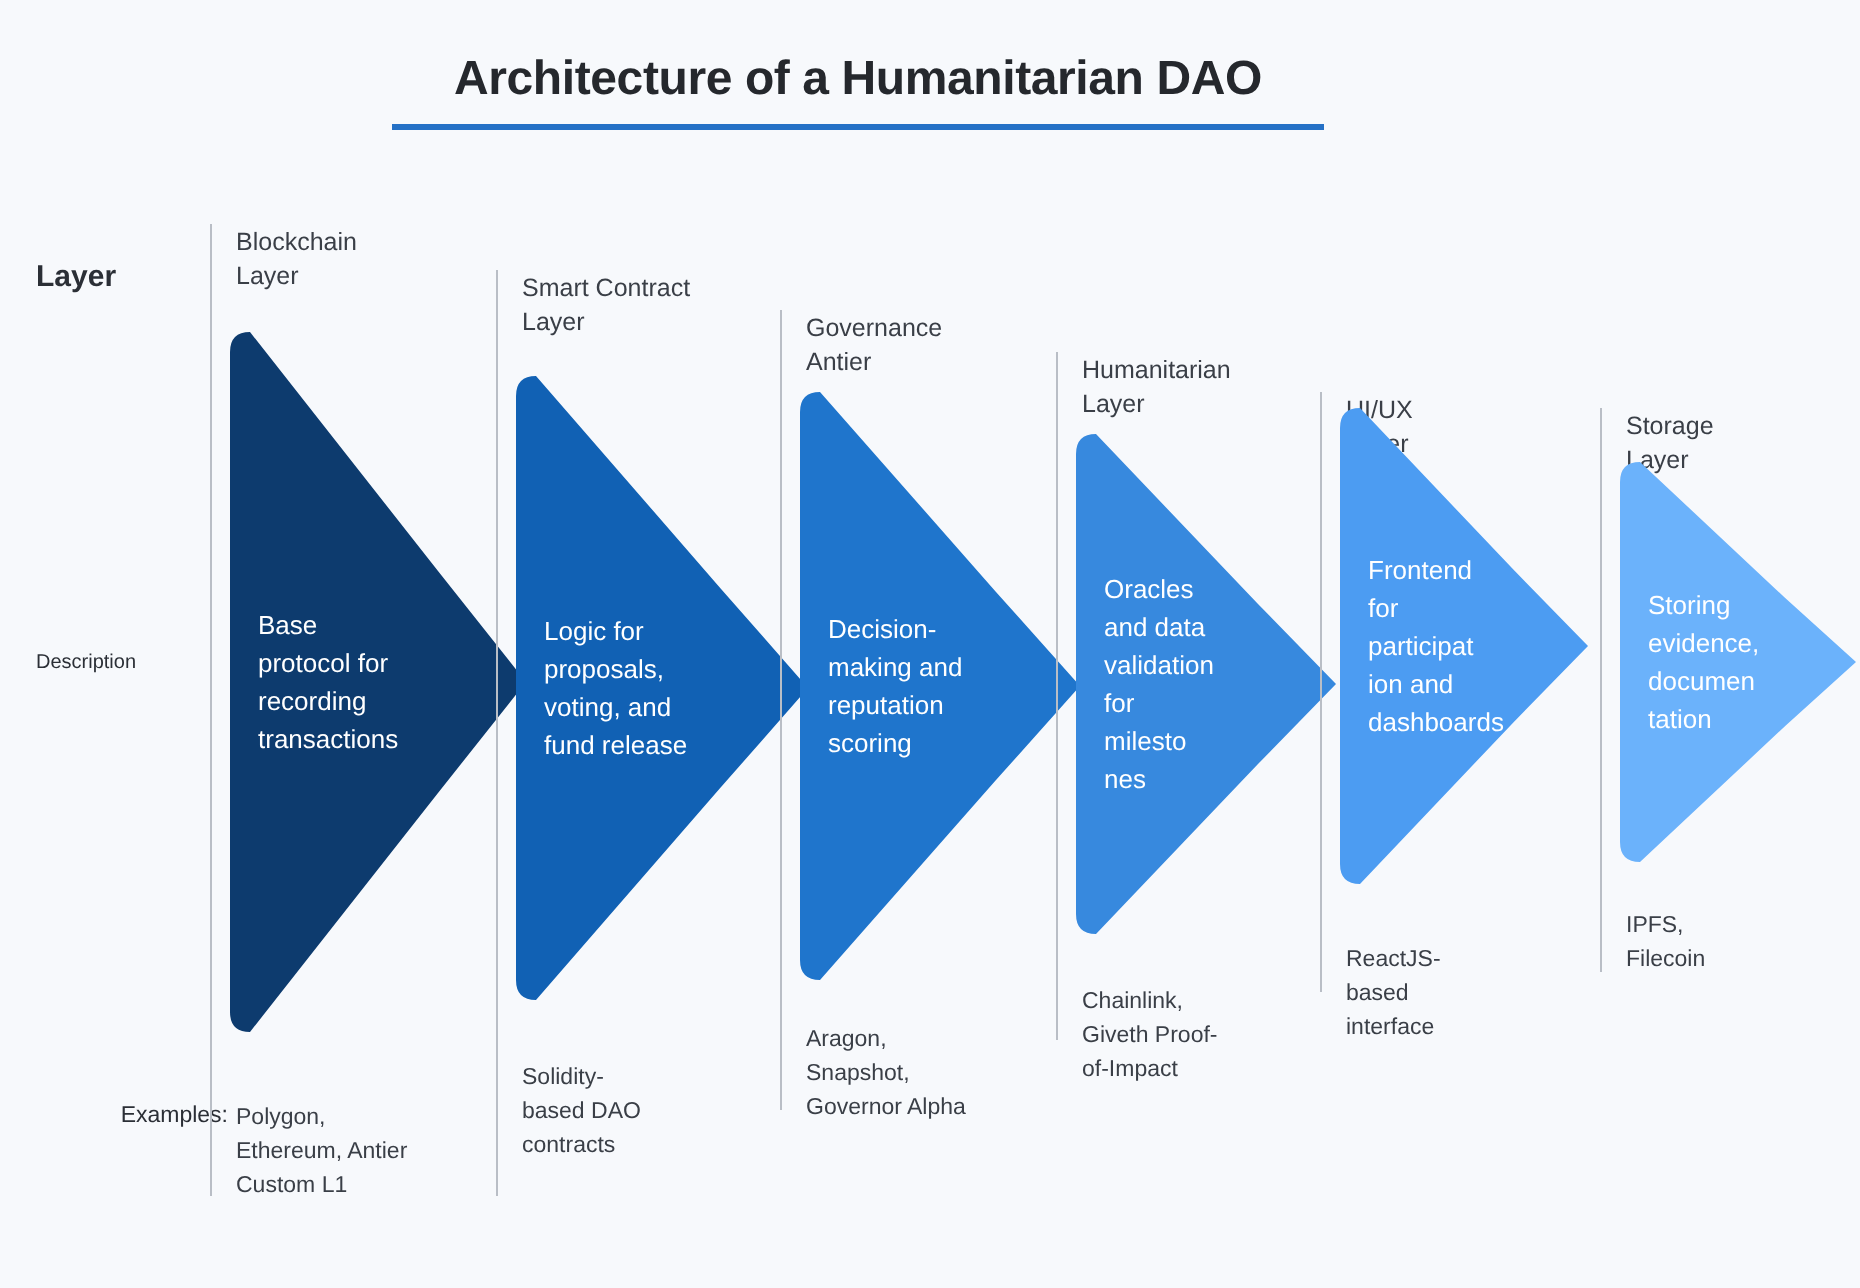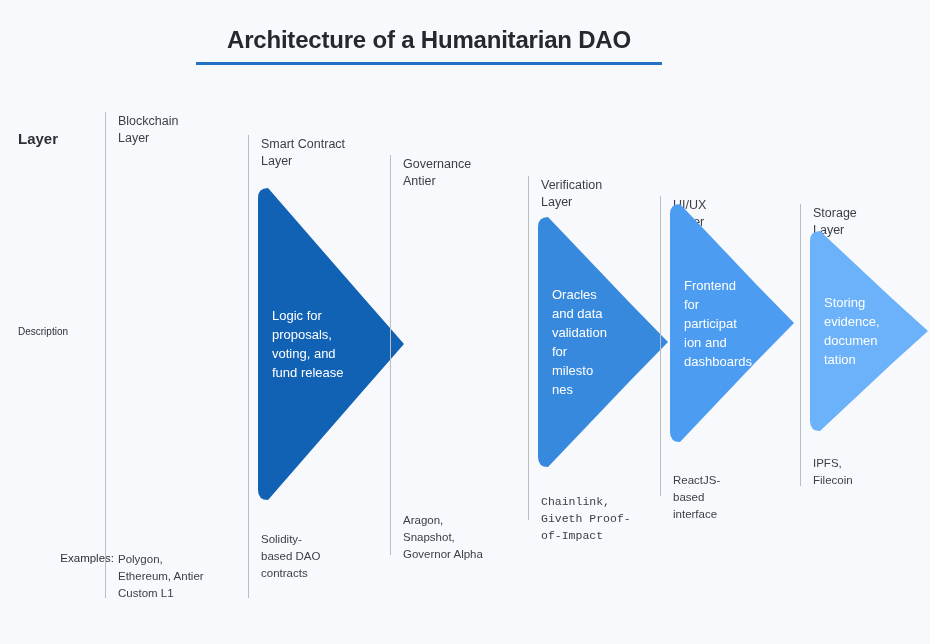--- a/index.html
+++ b/index.html
@@ -143,20 +143,29 @@
 
   <div class="row-label layer">Layer</div>
   <div class="row-label description">Description</div>
   <div class="row-label examples">Examples:</div>
 
   <div id="columns">
       <div class="col" style="left: 105px; width: 148px;">
         <div class="col-rule" style="top: 112px; height: 486px;"></div>
         <div class="layer-name" style="top: 113px; width: 188px;">Blockchain
 Layer</div>
+        <div class="chevron" style="top: 166px; width: 148px; height: 350px;">
+          <svg class="chevron-shape" viewBox="0 0 148 350" preserveAspectRatio="none">
+            <path d="M 10 0 L 103.6 119.00000000000001 L 148 175 L 103.6 231 L 10 350 Q 0 350 0 340 L 0 10 Q 0 0 10 0 Z" fill="#0d3b6e"></path>
+          </svg>
+          <div class="chevron-text">Base
+protocol for
+recording
+transactions</div>
+        </div>
         <div class="examples-text" style="top: 551px; width: 168px;">Polygon,
 Ethereum, Antier
 Custom L1</div>
       </div>
       <div class="col" style="left: 248px; width: 146px;">
         <div class="col-rule" style="top: 135px; height: 463px;"></div>
         <div class="layer-name" style="top: 136px; width: 186px;">Smart Contract
 Layer</div>
         <div class="chevron" style="top: 188px; width: 146px; height: 312px;">
           <svg class="chevron-shape" viewBox="0 0 146 312" preserveAspectRatio="none">
@@ -168,40 +177,49 @@
 fund release</div>
         </div>
         <div class="examples-text" style="top: 531px; width: 166px;">Solidity-
 based DAO
 contracts</div>
       </div>
       <div class="col" style="left: 390px; width: 140px;">
         <div class="col-rule" style="top: 155px; height: 400px;"></div>
         <div class="layer-name" style="top: 156px; width: 180px;">Governance
 Antier</div>
+        <div class="chevron" style="top: 196px; width: 140px; height: 294px;">
+          <svg class="chevron-shape" viewBox="0 0 140 294" preserveAspectRatio="none">
+            <path d="M 10 0 L 98 99.96000000000001 L 140 147 L 98 194.04000000000002 L 10 294 Q 0 294 0 284 L 0 10 Q 0 0 10 0 Z" fill="#1f75cc"></path>
+          </svg>
+          <div class="chevron-text">Decision-
+making and
+reputation
+scoring</div>
+        </div>
         <div class="examples-text" style="top: 512px; width: 160px;">Aragon,
 Snapshot,
 Governor Alpha</div>
       </div>
       <div class="col" style="left: 528px; width: 130px;">
         <div class="col-rule" style="top: 176px; height: 344px;"></div>
-        <div class="layer-name" style="top: 177px; width: 170px;">Verification
+        <div class="layer-name" style="top: 177px; width: 170px;">Humanitarian
 Layer</div>
         <div class="chevron" style="top: 217px; width: 130px; height: 250px;">
           <svg class="chevron-shape" viewBox="0 0 130 250" preserveAspectRatio="none">
             <path d="M 10 0 L 91 85 L 130 125 L 91 165 L 10 250 Q 0 250 0 240 L 0 10 Q 0 0 10 0 Z" fill="#3789de"></path>
           </svg>
           <div class="chevron-text">Oracles
 and data
 validation
 for
 milesto
 nes</div>
         </div>
-        <div class="examples-text" style="top: 493px; width: 150px; font-family: Liberation Mono, monospace;">Chainlink,
+        <div class="examples-text" style="top: 493px; width: 150px;">Chainlink,
 Giveth Proof-
 of-Impact</div>
       </div>
       <div class="col" style="left: 660px; width: 124px;">
         <div class="col-rule" style="top: 196px; height: 300px;"></div>
         <div class="layer-name" style="top: 197px; width: 164px;">UI/UX
 Layer</div>
         <div class="chevron" style="top: 204px; width: 124px; height: 238px;">
           <svg class="chevron-shape" viewBox="0 0 124 238" preserveAspectRatio="none">
             <path d="M 10 0 L 86.80000000000001 80.92 L 124 119 L 86.80000000000001 157.08 L 10 238 Q 0 238 0 228 L 0 10 Q 0 0 10 0 Z" fill="#4c9cf2"></path>

